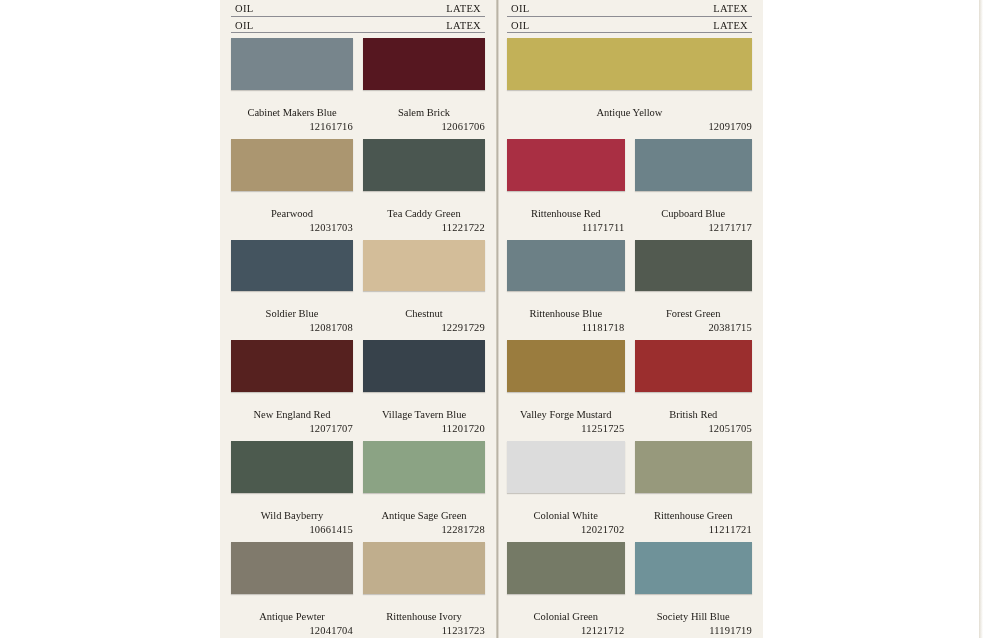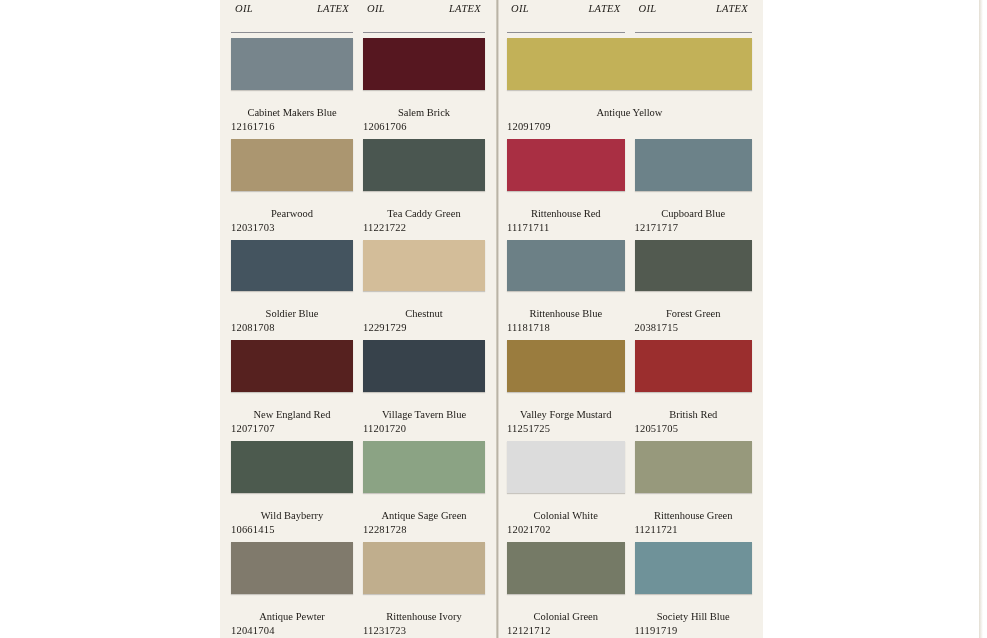--- a/index.html
+++ b/index.html
@@ -50,24 +50,23 @@
     position: absolute;
     left: 759px; top: 0;
     width: 4px; height: 638px;
     background: linear-gradient(to right, #e2ddd2, #ffffff);
     z-index: 5;
   }
 
   
   .head-row {
     display: flex;
-    flex-direction: row;
+    flex-direction: column;
     height: 33px;
     flex: 0 0 auto;
-    font-style: italic;
   }
   .head-col {
     flex: 1 1 0;
     position: relative;
     display: flex;
     justify-content: space-between;
     align-items: flex-start;
     padding: 3px 4px 0 4px;
     margin: 0 5px;
     border-bottom: 1.5px solid #8d8d93;
@@ -110,21 +109,21 @@
     font-size: 10.5px;
     color: #1d1a16;
     white-space: nowrap;
     overflow: hidden;
     margin-top: 16px;
   }
   .cell-codes {
     height: 14px;
     line-height: 14px;
     display: flex;
-    justify-content: flex-start;
+    justify-content: flex-end;
     font-size: 10.5px;
     color: #1d1a16;
   }
   .code { letter-spacing: 0.2px; }
 </style>
 </head>
 <body>
 
 <div id="root">
   <div class="page">

